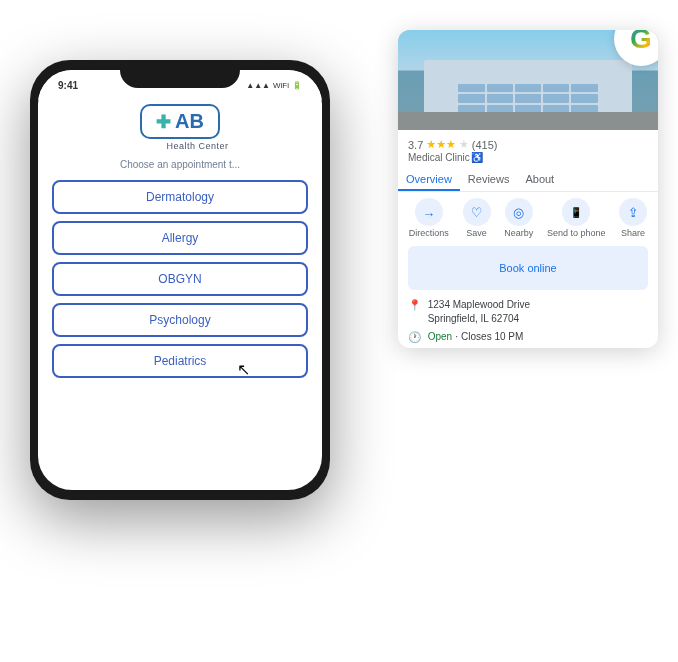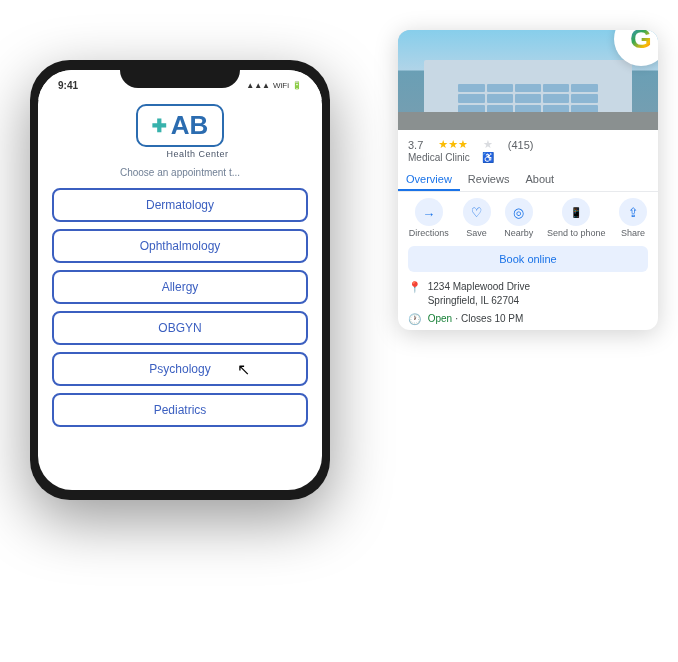--- a/index.html
+++ b/index.html
@@ -112,21 +112,21 @@
       gap: 4px;
     }
 
     .logo-cross-svg {
       color: #38b2ac;
       font-size: 18px;
       font-weight: bold;
     }
 
     .logo-ab {
-      font-size: 26px;
+      font-size: 20px;
       font-weight: 900;
       color: #2b6cb0;
     }
 
     .logo-subtitle {
       font-size: 9px;
       color: #4a5568;
       margin-top: 2px;
       letter-spacing: 0.5px;
       padding-left: 35px;
@@ -259,21 +259,21 @@
     .card-name {
       font-size: 13px;
       font-weight: 600;
       color: #202124;
       margin-bottom: 2px;
     }
 
     .card-rating {
       display: flex;
       align-items: center;
-      gap: 15px;
+      gap: 3px;
       margin-bottom: 1px;
     }
 
     .rating-num {
       font-size: 11px;
       color: #5f6368;
     }
 
     .stars {
       color: #fbbc04;
@@ -288,21 +288,21 @@
       font-size: 11px;
       color: #5f6368;
     }
 
     .card-type {
       font-size: 10px;
       color: #5f6368;
       margin-bottom: 6px;
       display: flex;
       align-items: center;
-      gap: 13px;
+      gap: 2px;
     }
 
     .card-tabs {
       display: flex;
       border-bottom: 1px solid #e8eaed;
       margin-bottom: 6px;
     }
 
     .card-tab {
       font-size: 11px;
@@ -345,21 +345,21 @@
     .action-label {
       font-size: 9px;
       color: #5f6368;
       text-align: center;
     }
 
     .book-btn {
       display: block;
       width: calc(100% - 20px);
       margin: 0 10px 8px;
-      padding: 7px;
+      padding: 16px;
       background: #e8f0fe;
       color: #1a73e8;
       border: none;
       border-radius: 6px;
       font-size: 11px;
       font-weight: 500;
       text-align: center;
       cursor: pointer;
     }
 
@@ -421,21 +421,20 @@
               <span class="logo-cross-svg">✚</span>
               <span class="logo-ab">AB</span>
             </div>
             <span class="logo-subtitle">Health Center</span>
           </div>
         </div>
 
         <div class="clinic-subtitle">Choose an appointment t...</div>
 
         <button class="appointment-btn">Dermatology</button>
-        <button class="appointment-btn">Ophthalmology</button>
         <button class="appointment-btn">Allergy</button>
         <button class="appointment-btn">OBGYN</button>
         <button class="appointment-btn">Psychology</button>
         <button class="appointment-btn">Pediatrics</button>
 
       </div>
     </div>
   </div>
 
   <div class="google-card">

